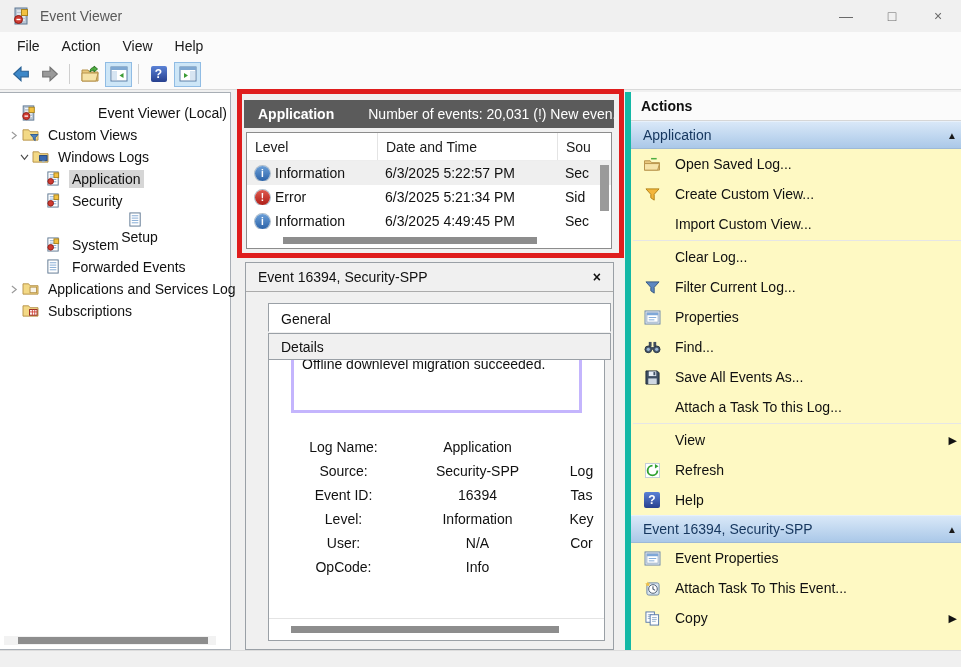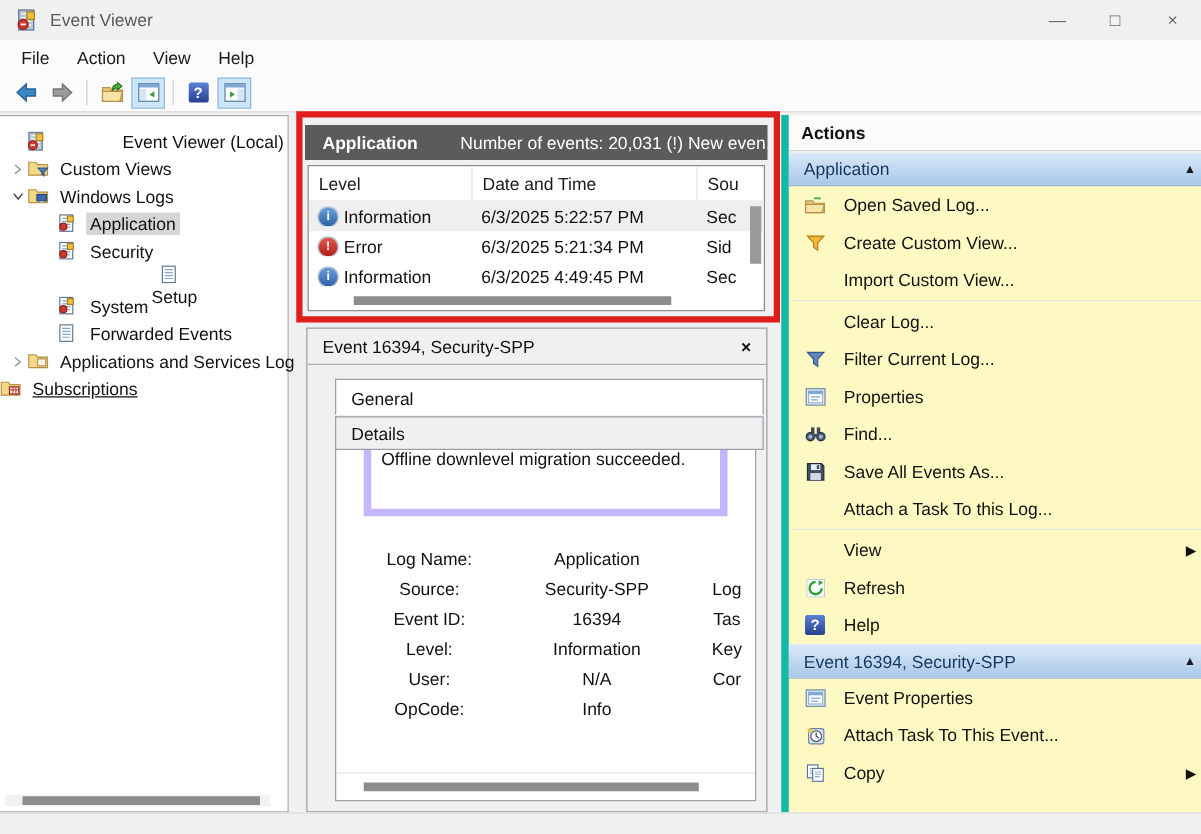--- a/index.html
+++ b/index.html
@@ -72,21 +72,21 @@
     background:#f0f0f0; border:1px solid #9aa0a6; }
   .dp-titlebar { height:29px; display:flex; align-items:center; padding:0 12px;
     font-size:14px; color:#111; border-bottom:1px solid #ababab; }
   .dp-close { margin-left:auto; font-weight:bold; font-size:14px; color:#111; }
   .dp-tabs { display:flex; margin:11px 0 0 22px; position:relative; z-index:2;flex-direction:column; }
   .dp-tab { font-size:14px; padding:5px 12px 4px; border:1px solid #9aa0a6; background:#f0f0f0;
     color:#111; margin-right:2px; position:relative; top:1px; }
   .dp-tab.active { background:#ffffff; border-bottom:1px solid #ffffff; top:0; padding-top:7px; }
   .dp-content { position:absolute; left:22px; right:8px; top:70px; bottom:8px;
     background:#ffffff; border:1px solid #9aa0a6; overflow:hidden; }
-  .dp-message { margin:13px 22px 0 22px; height:66px; border:6px solid #c4b5fd;
+  .dp-message { margin:13px 22px 0 22px; height:66px; border:3px solid #c4b5fd;
     padding:6px 8px; font-size:14px; color:#111; }
   .dp-fields { margin-top:22px;text-align:center; }
   .dp-field { display:flex; align-items:center; padding:4px 0 4px 22px; font-size:14px; color:#111; }
   .dp-field .f-label { width:105px; flex:none; }
   .dp-field .f-value { width:163px; flex:none; white-space:nowrap; }
   .dp-field .f-right { flex:1; white-space:nowrap; overflow:hidden; color:#111; }
   .dp-footer { position:absolute; left:0; right:0; bottom:0; height:22px; border-top:1px solid #e4e4e4; }
   .dp-hscroll { position:absolute; left:22px; top:7px; width:268px; height:7px; background:#8d8d8d; }
 
   
@@ -207,21 +207,21 @@
       </span>
       <span class="tree-icon">
         <svg viewBox="0 0 18 16" width="17" height="15">
           <path d="M1 3 h6 l1.5 2 H17 v9 H1 Z" fill="#f3d986" stroke="#b6924a"></path>
           <path d="M9 8 h8 l-3 3.5 v3 l-2 -1.5 v-1.5 Z" fill="#4d7fbe" stroke="#2d5b91"></path>
         </svg>
       </span>
       <span class="tree-label">Custom Views</span>
     </div>
 
-    <div class="tree-row" style="padding-left:6px;">
+    <div class="tree-row" style="padding-left:16px;">
       <span class="tree-expander">
         <svg viewBox="0 0 10 8" width="9" height="7">
             <path d="M1 1 L5 6 L9 1" fill="none" stroke="#4a4a4a" stroke-width="1.3"></path>
           </svg>
       </span>
       <span class="tree-icon">
         <svg viewBox="0 0 18 16" width="17" height="15">
           <path d="M1 3 h6 l1.5 2 H17 v9 H1 Z" fill="#f3d986" stroke="#b6924a"></path>
           <rect x="8" y="7" width="8" height="5.5" fill="#3a69b0" stroke="#24477c"></rect>
           <rect x="10.5" y="12.5" width="3" height="1.6" fill="#9db3c8"></rect>
@@ -294,21 +294,21 @@
       </span>
       <span class="tree-icon">
         <svg viewBox="0 0 18 16" width="17" height="15">
           <path d="M1 3 h6 l1.5 2 H17 v9 H1 Z" fill="#f3d986" stroke="#b6924a"></path>
           <rect x="8.5" y="6.5" width="7" height="6" fill="#f7f3e7" stroke="#b6924a"></rect>
         </svg>
       </span>
       <span class="tree-label">Applications and Services Log</span>
     </div>
 
-    <div class="tree-row" style="text-decoration:underline;">
+    <div class="tree-row" style="padding-left:22px;">
       <span class="tree-icon">
         <svg viewBox="0 0 18 16" width="17" height="15">
           <path d="M1 3 h6 l1.5 2 H17 v9 H1 Z" fill="#f3d986" stroke="#b6924a"></path>
           <rect x="8" y="7" width="8" height="6" fill="#ffffff" stroke="#8f1d16"></rect>
           <path d="M8 9.5h8M11 7v6M13.5 7v6" stroke="#cf3a30" stroke-width="0.9"></path>
         </svg>
       </span>
       <span class="tree-label">Subscriptions</span>
     </div>
 

